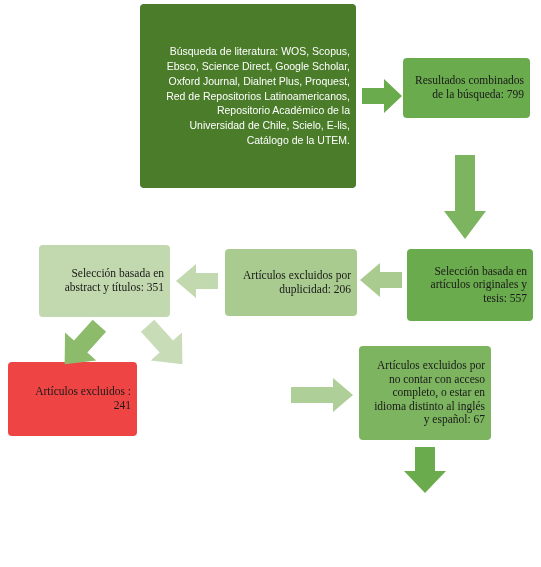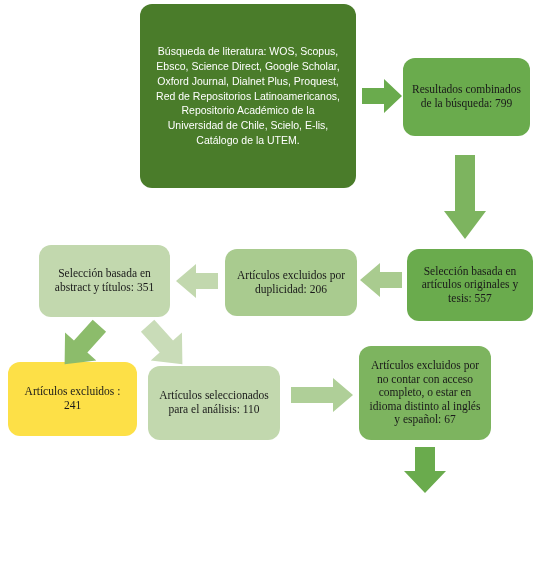--- a/index.html
+++ b/index.html
@@ -14,39 +14,39 @@
     background: #ffffff;
     overflow: hidden;
     font-family: "Liberation Serif", serif;
   }
   .node {
     position: absolute;
     box-sizing: border-box;
     display: flex;
     align-items: center;
     justify-content: center;
-    text-align: center;
-    border-radius: 12px;
+    text-align: right;
+    border-radius: 4px;
     color: #1a1a1a;
     line-height: 1.18;
   }
   .node .txt {
     display: block;
     width: 100%;
     padding: 0 6px;
     white-space: pre-line;
   }
 
   
   .fill-dark   { background: #4a7c2a; color: #ffffff; }
   .fill-mid    { background: #6aab4d; }
   .fill-mid2   { background: #7db45f; }
   .fill-light  { background: #a9cb8f; }
   .fill-lighter{ background: #c2d8ae; }
-  .fill-green  { background: #fde047; }
+  .fill-green  { background: #ef4444; }
 
   
   .node-search {
     font-family: "Liberation Sans", sans-serif;
     font-size: 10.5px;
     line-height: 1.42;
   }
 
   .arrow {
     position: absolute;
@@ -61,21 +61,21 @@
   <div class="node fill-dark node-search" style="left:140px; top:4px; width:216px; height:184px;">
     <span class="txt">Búsqueda de literatura: WOS, Scopus,
 Ebsco, Science Direct, Google Scholar,
 Oxford Journal, Dialnet Plus, Proquest,
 Red de Repositorios Latinoamericanos,
 Repositorio Académico de la
 Universidad de Chile, Scielo, E-lis,
 Catálogo de la UTEM.</span>
   </div>
 
-  <div class="node fill-mid" style="left:403px; top:58px; width:127px; height:78px; font-size:11.5px;">
+  <div class="node fill-mid" style="left:403px; top:58px; width:127px; height:60px; font-size:11.5px;">
     <span class="txt">Resultados combinados
 de la búsqueda:  799</span>
   </div>
 
   <div class="node fill-mid" style="left:407px; top:249px; width:126px; height:72px; font-size:11.5px;">
     <span class="txt">Selección basada en
 artículos originales y
 tesis: 557</span>
   </div>
 
@@ -87,24 +87,20 @@
   <div class="node fill-lighter" style="left:39px; top:245px; width:131px; height:72px; font-size:11.5px;">
     <span class="txt">Selección basada en
 abstract y títulos: 351</span>
   </div>
 
   <div class="node fill-green" style="left:8px; top:362px; width:129px; height:74px; font-size:11.5px;">
     <span class="txt">Artículos excluidos :
 241</span>
   </div>
 
-  <div class="node fill-lighter" style="left:148px; top:366px; width:132px; height:74px; font-size:11.5px;">
-    <span class="txt">Artículos seleccionados
-para el análisis: 110</span>
-  </div>
 
   <div class="node fill-mid2" style="left:359px; top:346px; width:132px; height:94px; font-size:11.5px;">
     <span class="txt">Artículos excluidos por
 no contar con acceso
 completo, o estar en
 idioma distinto al inglés
 y español: 67</span>
   </div>
 
 

